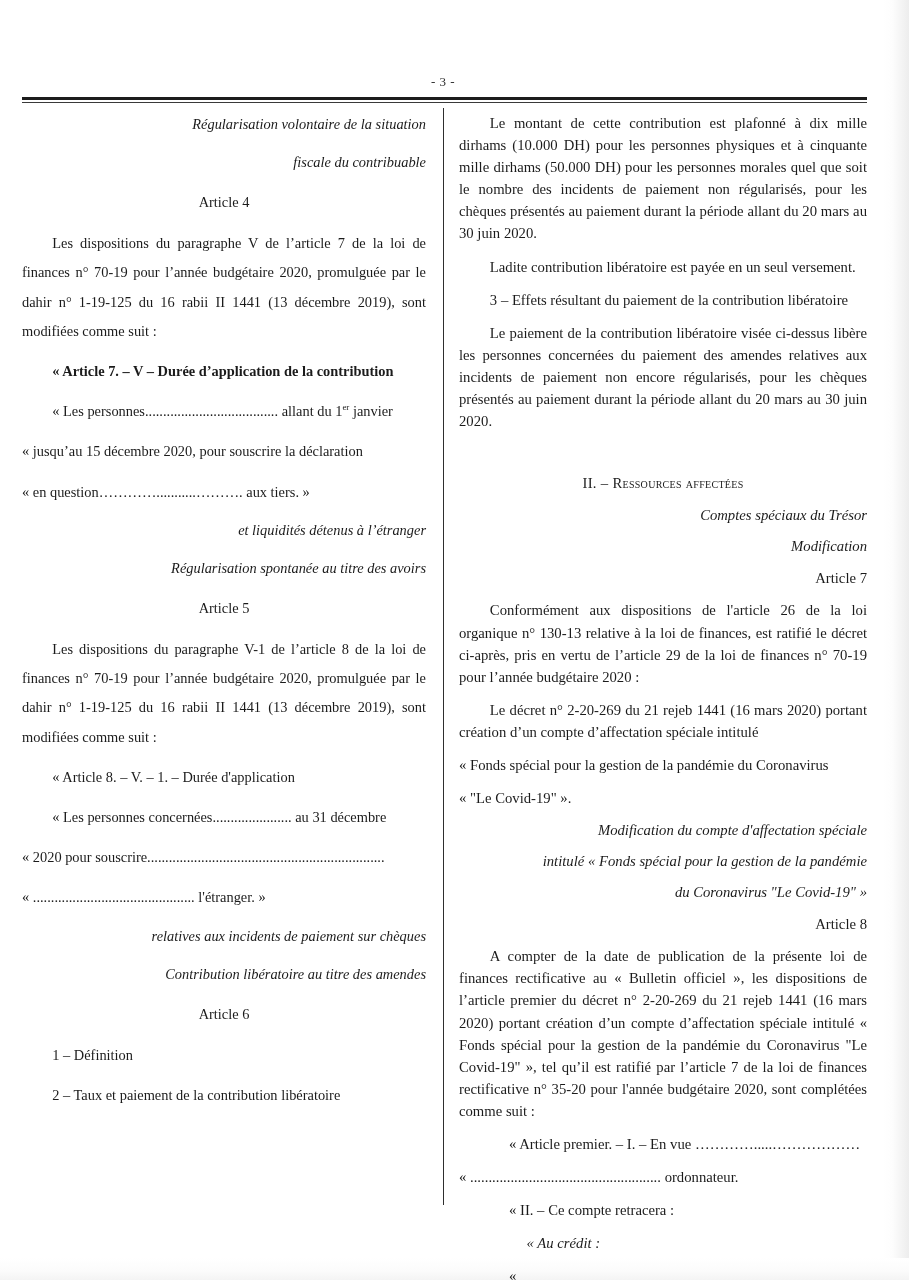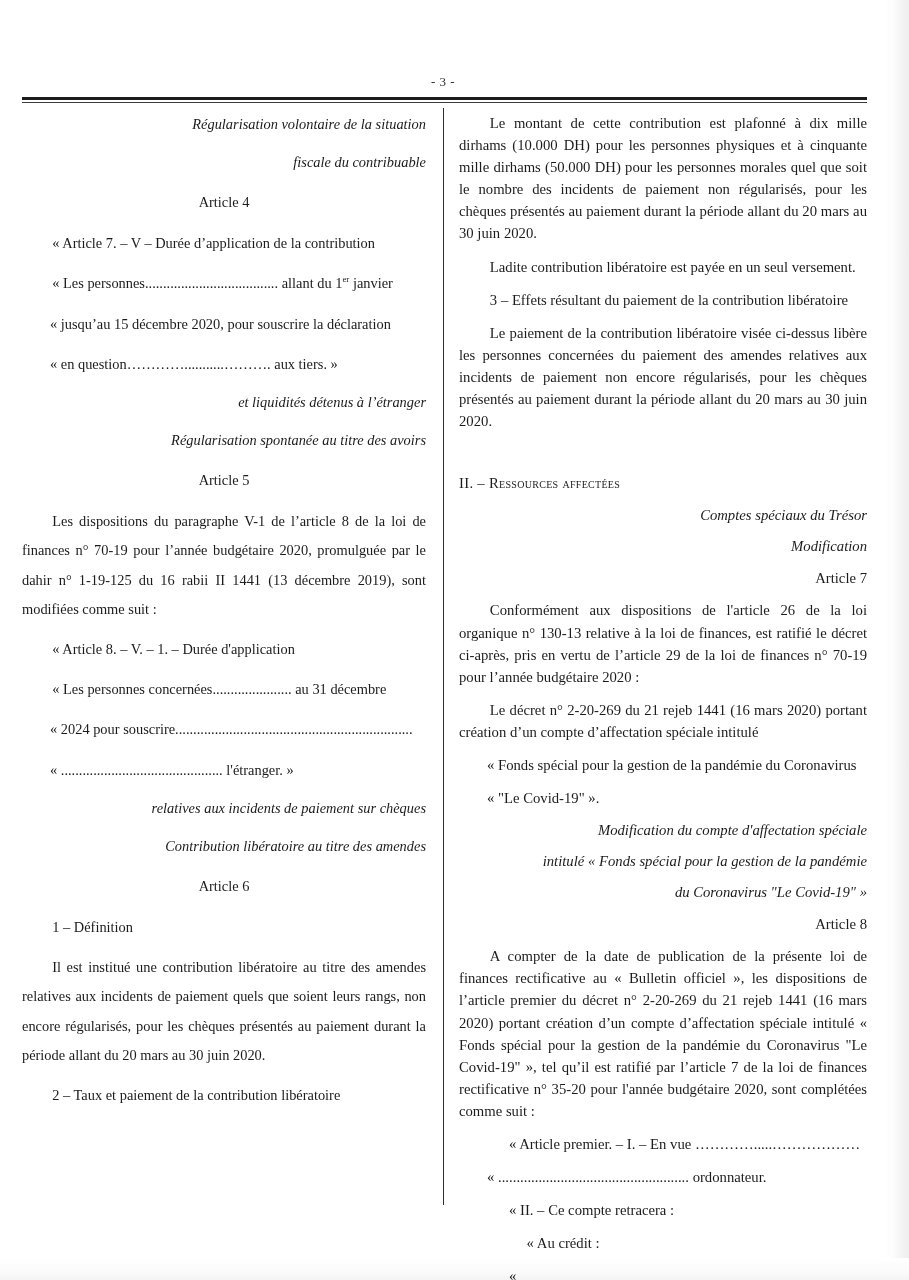--- a/index.html
+++ b/index.html
@@ -97,54 +97,55 @@
 
   p {
     margin: 0;
     text-align: justify;
     text-justify: inter-word;
   }
   .col-left p { margin-bottom: 11px; }
   .col-right p { margin-bottom: 11px; }
 
   .indent { text-indent: 2.1em; }
-  .noindent { text-indent: 0; }
-  .italic { }
+  .noindent { text-indent: 0; font-weight: bold; }
+  .italic { font-style: italic; }
 
   
   .subhead {
     text-align: right;
     text-indent: 0;
     font-style: italic;
   }
   .col-left .subhead { line-height: 25px; margin-bottom: 13px; }
   .col-right .subhead { line-height: 21px; margin-bottom: 10px; }
 
   
   .artnum {
     text-align: center;
     text-indent: 0;
   }
   .col-left .artnum { margin-bottom: 12px; }
   .col-right .artnum { margin-bottom: 10px; text-align: right; }
 
   
   .smallcaps {
+    text-align: center;
     text-indent: 0;
     font-variant: small-caps;
     letter-spacing: 0.3px;
     margin-top: 40px;
   }
 
   
   .subsection { text-indent: 2.1em; }
 
   
   .quote { text-indent: 2.1em; }
-  .quote-cont { text-indent: 0; margin-left: 28px; }
+  .quote-cont { text-indent: 0; }
   .quote-in { text-indent: 3.4em; }
   .quote-in2 { text-indent: 4.6em; }
 
   .tight { margin-bottom: 2px; }
 
   sup {
     font-size: 0.62em;
     vertical-align: super;
     line-height: 0;
   }
@@ -167,20 +168,21 @@
 
   <div class="col-divider"></div>
 
   <div class="col col-left">
 
     <p class="subhead tight">Régularisation volontaire de la situation</p>
     <p class="subhead">fiscale du contribuable</p>
 
     <p class="artnum">Article 4</p>
 
+    <p class="indent">Les dispositions du paragraphe V de l’article 7 de la loi de finances n° 70-19 pour l’année budgétaire 2020, promulguée par le dahir n° 1-19-125 du 16 rabii II 1441 (13 décembre 2019), sont modifiées comme suit :</p>
 
     <p class="quote noindent" style="text-indent:2.1em">
       <span>« Article 7. –  V – Durée d’application de la contribution</span>
     </p>
 
     <p class="quote tight">
       <span>« Les personnes..................................... allant du 1</span><sup>er</sup><span> janvier</span>
     </p>
     <p class="quote-cont tight">« jusqu’au 15 décembre 2020, pour souscrire la déclaration</p>
     <p class="quote-cont">« en question…………...........………. aux tiers. »</p>
@@ -188,31 +190,30 @@
     <p class="subhead">et liquidités détenus à l’étranger</p>
     <p class="subhead tight">Régularisation spontanée au titre des avoirs</p>
 
     <p class="artnum">Article 5</p>
 
     <p class="indent">Les dispositions du paragraphe V-1 de l’article 8 de la loi de finances n° 70-19 pour l’année budgétaire 2020, promulguée par le dahir n° 1-19-125 du 16 rabii II 1441 (13 décembre 2019), sont modifiées comme suit :</p>
 
     <p class="quote">« Article 8. – V. – 1. – Durée d'application</p>
 
     <p class="quote tight">« Les personnes concernées...................... au 31 décembre</p>
-    <p class="quote-cont tight">« 2024 pour souscrire..................................................................</p>
+    <p class="quote-cont tight">« 2020 pour souscrire..................................................................</p>
     <p class="quote-cont">« ............................................. l'étranger. »</p>
 
     <p class="subhead">relatives aux incidents de paiement sur chèques</p>
     <p class="subhead tight">Contribution libératoire au titre des amendes</p>
 
     <p class="artnum">Article 6</p>
 
     <p class="subsection">1 – Définition</p>
 
-    <p class="indent">Il est institué une contribution libératoire au titre des amendes relatives aux incidents de paiement quels que soient leurs rangs, non encore régularisés, pour les chèques présentés au paiement durant la période allant du 20 mars au 30 juin 2020.</p>
 
     <p class="subsection">2 – Taux et paiement de la contribution libératoire</p>
 
   </div>
 
   <div class="col col-right">
 
     <p class="indent">Le montant de cette contribution est plafonné à dix mille dirhams (10.000 DH) pour les personnes physiques et à cinquante mille dirhams (50.000 DH) pour les personnes morales quel que soit le nombre des incidents de paiement non régularisés, pour les chèques présentés au paiement durant la période allant du 20 mars au 30 juin 2020.</p>
 
     <p class="indent">Ladite contribution libératoire est payée en un seul versement.</p>

